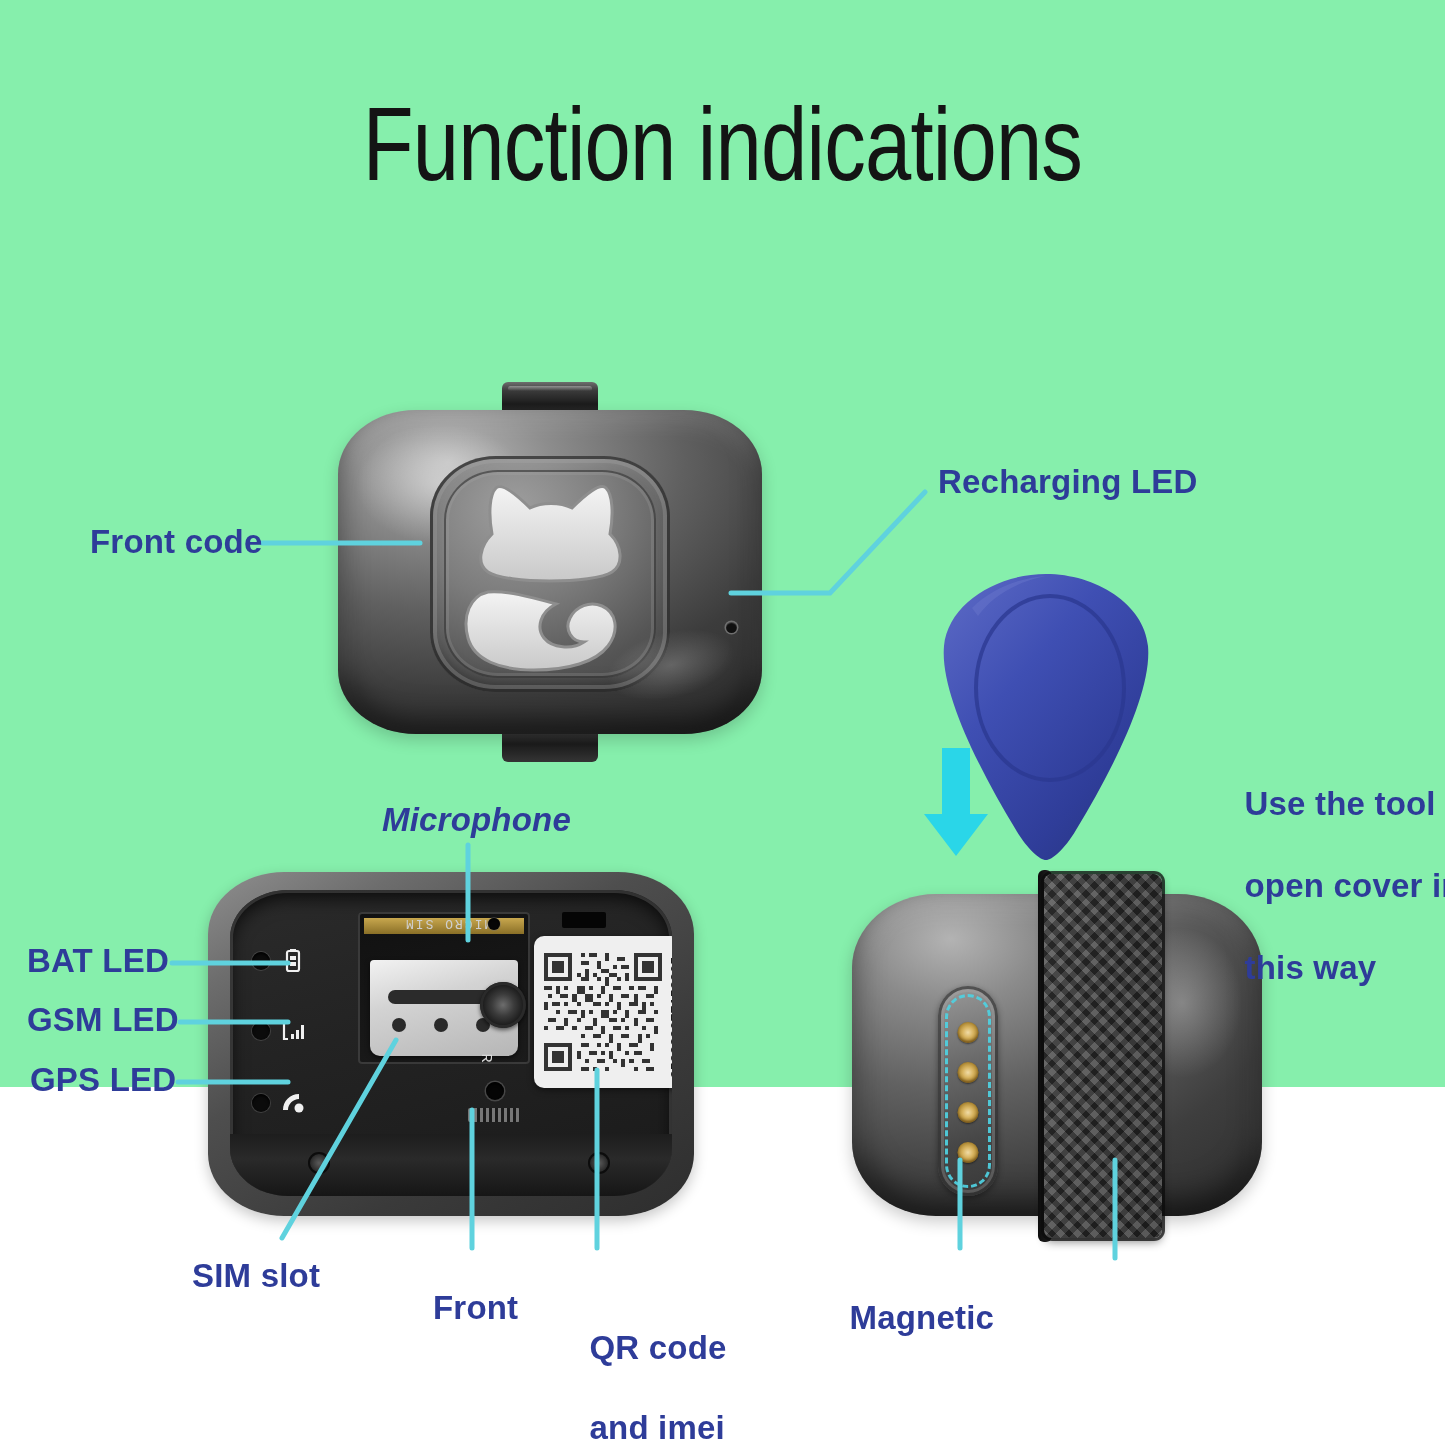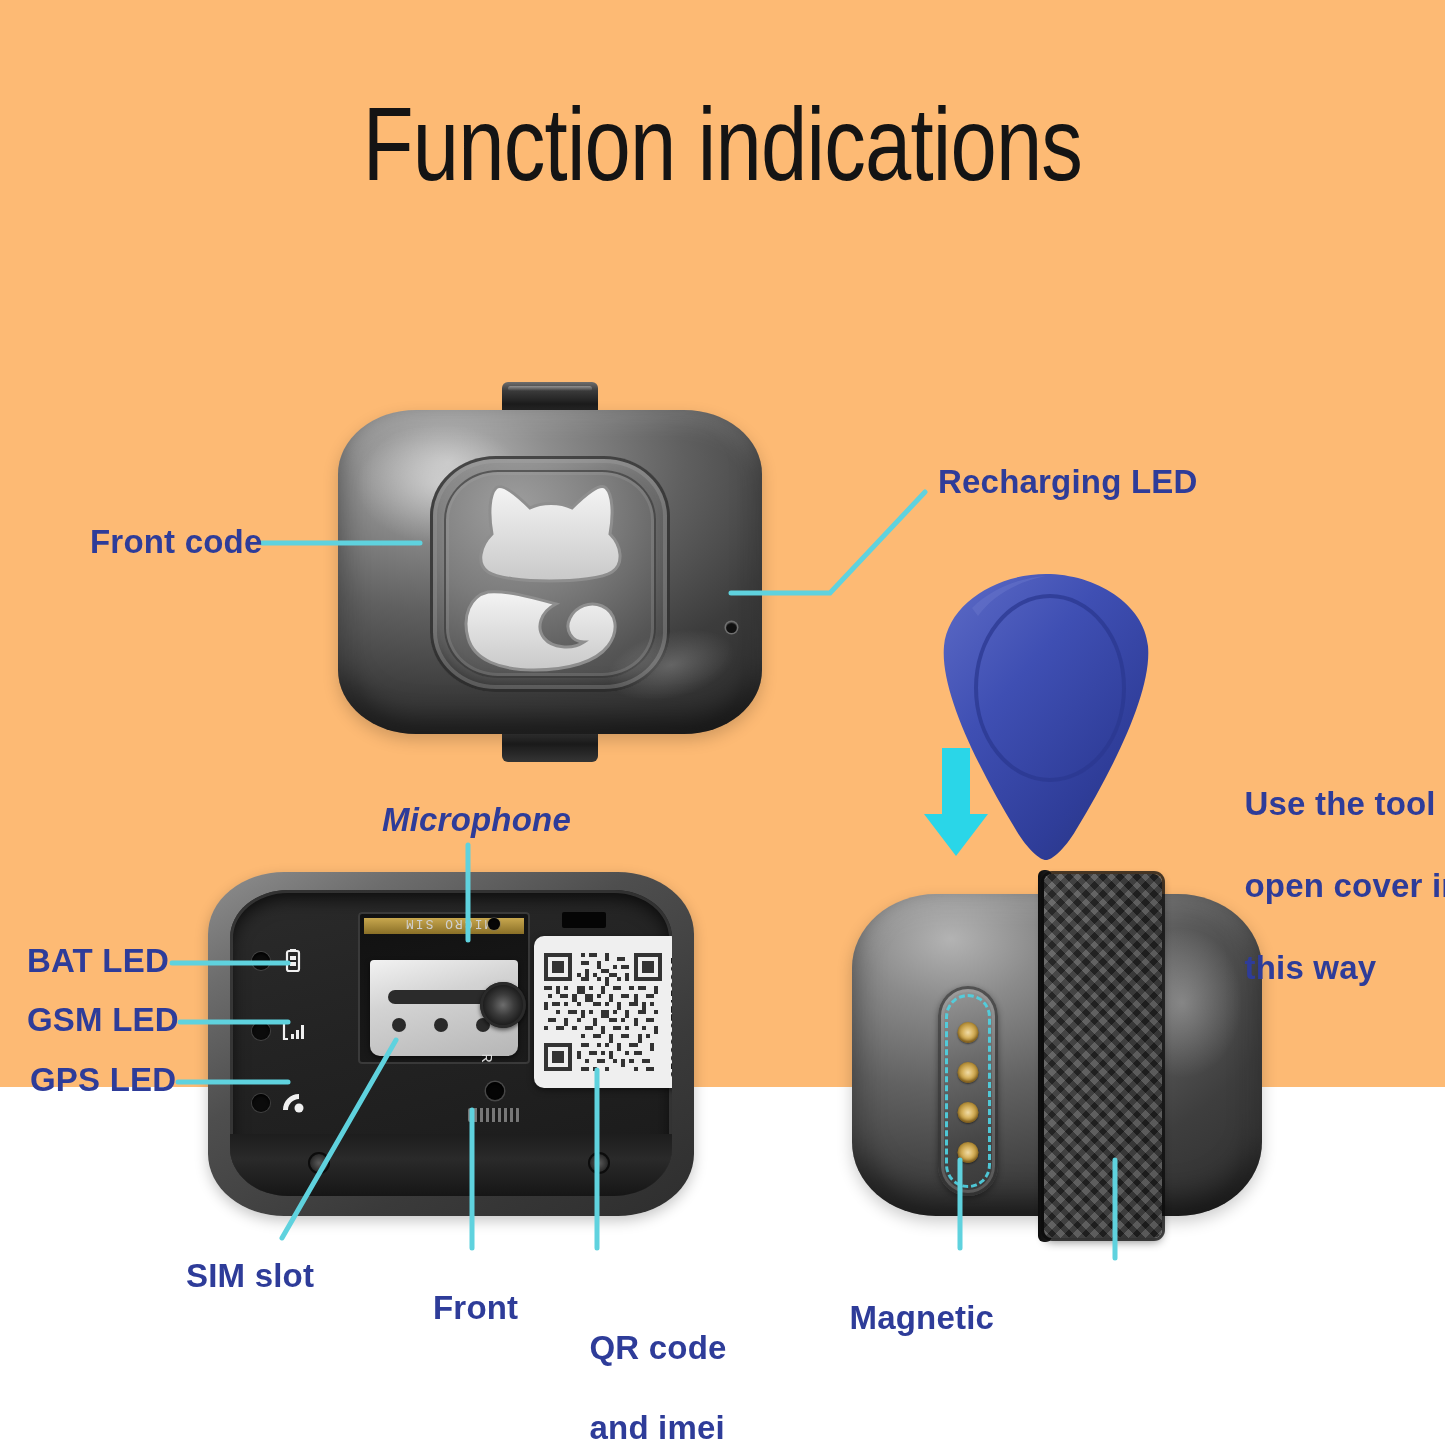--- a/index.html
+++ b/index.html
@@ -3,21 +3,21 @@
 <meta charset="utf-8">
 <title>Function indications</title>
 <style>
   * { margin:0; padding:0; box-sizing:border-box; }
   html,body { background:#ffffff; }
   body {
     width:1445px; height:1445px;
     font-family:"Liberation Sans", sans-serif;
     position:relative; overflow:hidden;
   }
-  #stage { position:absolute; inset:0; width:1445px; height:1087px; background:#fdba74; }
+  #stage { position:absolute; inset:0; width:1445px; height:1087px; background:#86efac; }
 
   
   #title {
     position:absolute; left:0; top:88px; width:1445px;
     text-align:center;
     font-family:"Liberation Sans Narrow","Liberation Sans", sans-serif;
     font-size:104px; line-height:112px; font-weight:400;
     color:#141414; letter-spacing:-1px;
     transform:scaleX(0.80); transform-origin:50% 50%;
     white-space:nowrap;
@@ -495,21 +495,21 @@
       <line x1="1115" y1="1258" x2="1115" y2="1160"></line>
     </g>
   </svg>
 
   <div class="label" style="left:90px;  top:522px;">Front code</div>
   <div class="label" style="left:938px; top:462px;">Recharging LED</div>
   <div class="label" style="left:382px; top:800px;font-style:italic;">Microphone</div>
   <div class="label" style="left:27px;  top:941px;">BAT LED</div>
   <div class="label" style="left:27px;  top:1000px;">GSM LED</div>
   <div class="label" style="left:30px;  top:1060px;">GPS LED</div>
-  <div class="label" style="left:186px; top:1256px;">SIM slot</div>
+  <div class="label" style="left:192px; top:1256px;">SIM slot</div>
   <div class="label" style="left:433px; top:1288px;">Front</div>
 
   <div class="label" style="left:552px; top:1288px;">
     <span>QR code</span><br>
     <span>and imei</span>
   </div>
 
   <div class="label" style="left:1207px; top:742px; line-height:41px;">
     <span>Use the tool to</span><br>
     <span>open cover in</span><br>

